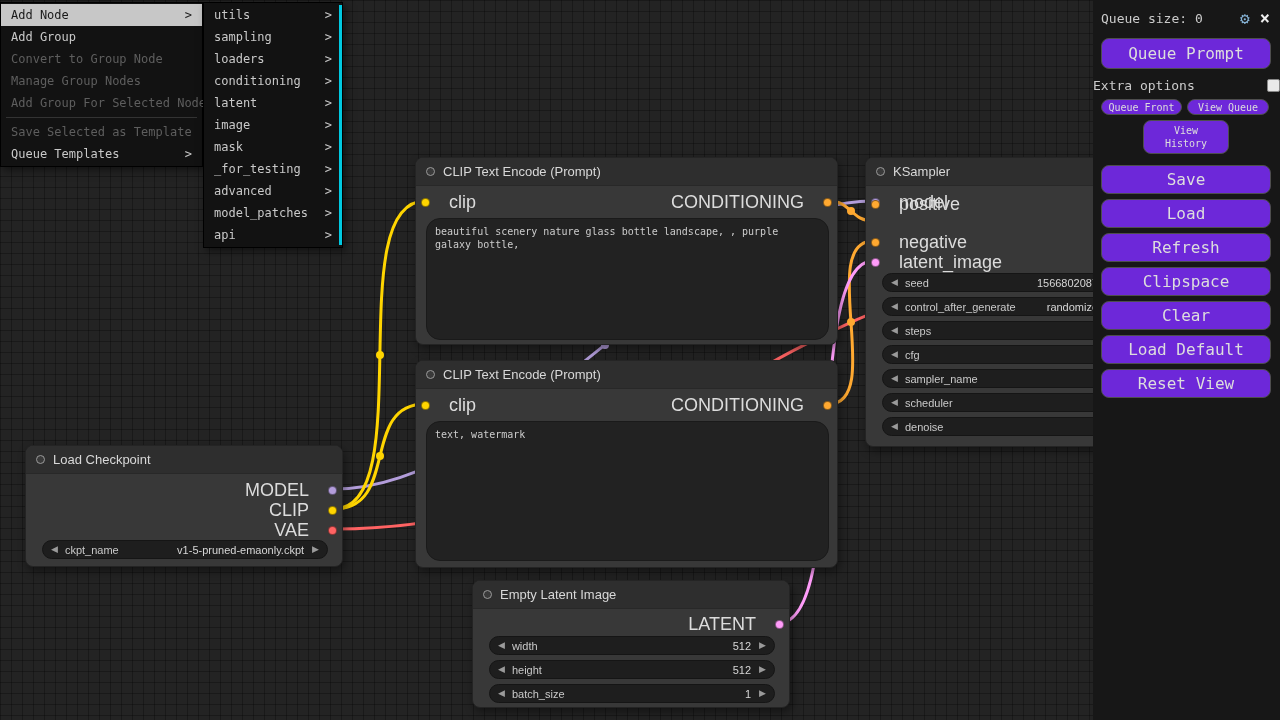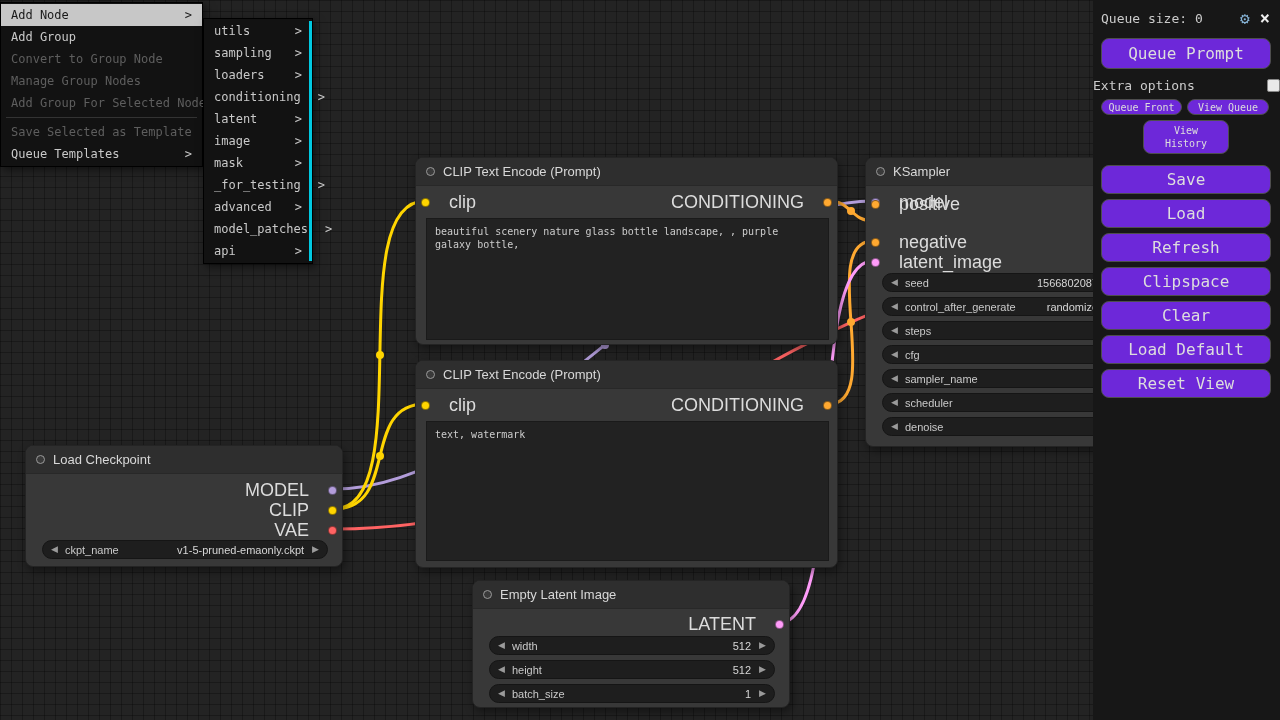--- a/index.html
+++ b/index.html
@@ -30,31 +30,31 @@
     font-size:18px; color:#dcdcdc; }
   .slot.in  { left:5px; }
   .slot.out { right:5px; flex-direction:row-reverse; }
   .slot-dot { width:9px; height:9px; border-radius:50%; border:1px solid rgba(0,0,0,0.45); flex:0 0 auto; }
   .widget { position:absolute; height:19px; background:#1e1e1e; border:1px solid #151515;
     border-radius:10px; display:flex; align-items:center; padding:0 8px;
     font-size:11px; color:#c9c9c9; }
   .widget .warrow { color:#9a9a9a; font-size:9px; line-height:1; }
   .widget .wlabel { margin-left:7px; white-space:nowrap; }
   .widget .wvalue { margin-left:auto; margin-right:8px; color:#d6d6d6; white-space:nowrap; }
-  .prompt-box { position:absolute; background:#222222; border-radius:0;
+  .prompt-box { position:absolute; background:#222222; border-radius:14px;
     color:#cccccc; font-family:"DejaVu Sans Mono", monospace; font-size:10px;
     line-height:13px; padding:6px 8px; white-space:pre-wrap; overflow:hidden;
     border:1px solid #1a1a1a; }
 
   
   .ctx { position:absolute; background:#121212; border:1px solid #000;
     font-family:"DejaVu Sans Mono", monospace; font-size:12px; color:#c9c9c9;
     z-index:50; box-shadow:3px 3px 8px rgba(0,0,0,0.5); padding:1px 0; }
   .ctx-item { height:22px; line-height:22px; padding:0 10px;
-    display:flex; justify-content:space-between; gap:17px; white-space:nowrap; }
+    display:flex; justify-content:space-between; gap:10px; white-space:nowrap; }
   .ctx-item .arrow { color:inherit; }
   .ctx-item.disabled { color:#5e5e5e; }
   .ctx-item.highlight { background:#c7c7c7; color:#1a1a1a; }
   .ctx-sep { height:1px; background:#333; margin:3px 5px; }
   .ctx-scrollbar { position:absolute; top:2px; bottom:2px; right:0; width:3px; }
 
   
   .sidebar { position:absolute; right:0; top:0; width:187px; height:720px;
     background:#171717; z-index:40; font-family:"DejaVu Sans Mono", monospace; color:#cccccc; }
   .sb-header { position:absolute; left:8px; right:6px; top:6px; height:24px;
@@ -266,21 +266,21 @@
   <div class="ctx-sep"></div>
   <div class="ctx-item disabled">
     <span>Save Selected as Template</span>
   </div>
   <div class="ctx-item">
     <span>Queue Templates</span>
     <span class="arrow">&gt;</span>
   </div>
 </div>
 
-<div class="ctx" style="left:203px; top:18px; width:110px;">
+<div class="ctx" style="left:203px; top:2px; width:140px;">
   <div class="ctx-item">
     <span>utils</span>
     <span class="arrow">&gt;</span>
   </div>
   <div class="ctx-item">
     <span>sampling</span>
     <span class="arrow">&gt;</span>
   </div>
   <div class="ctx-item">
     <span>loaders</span>

